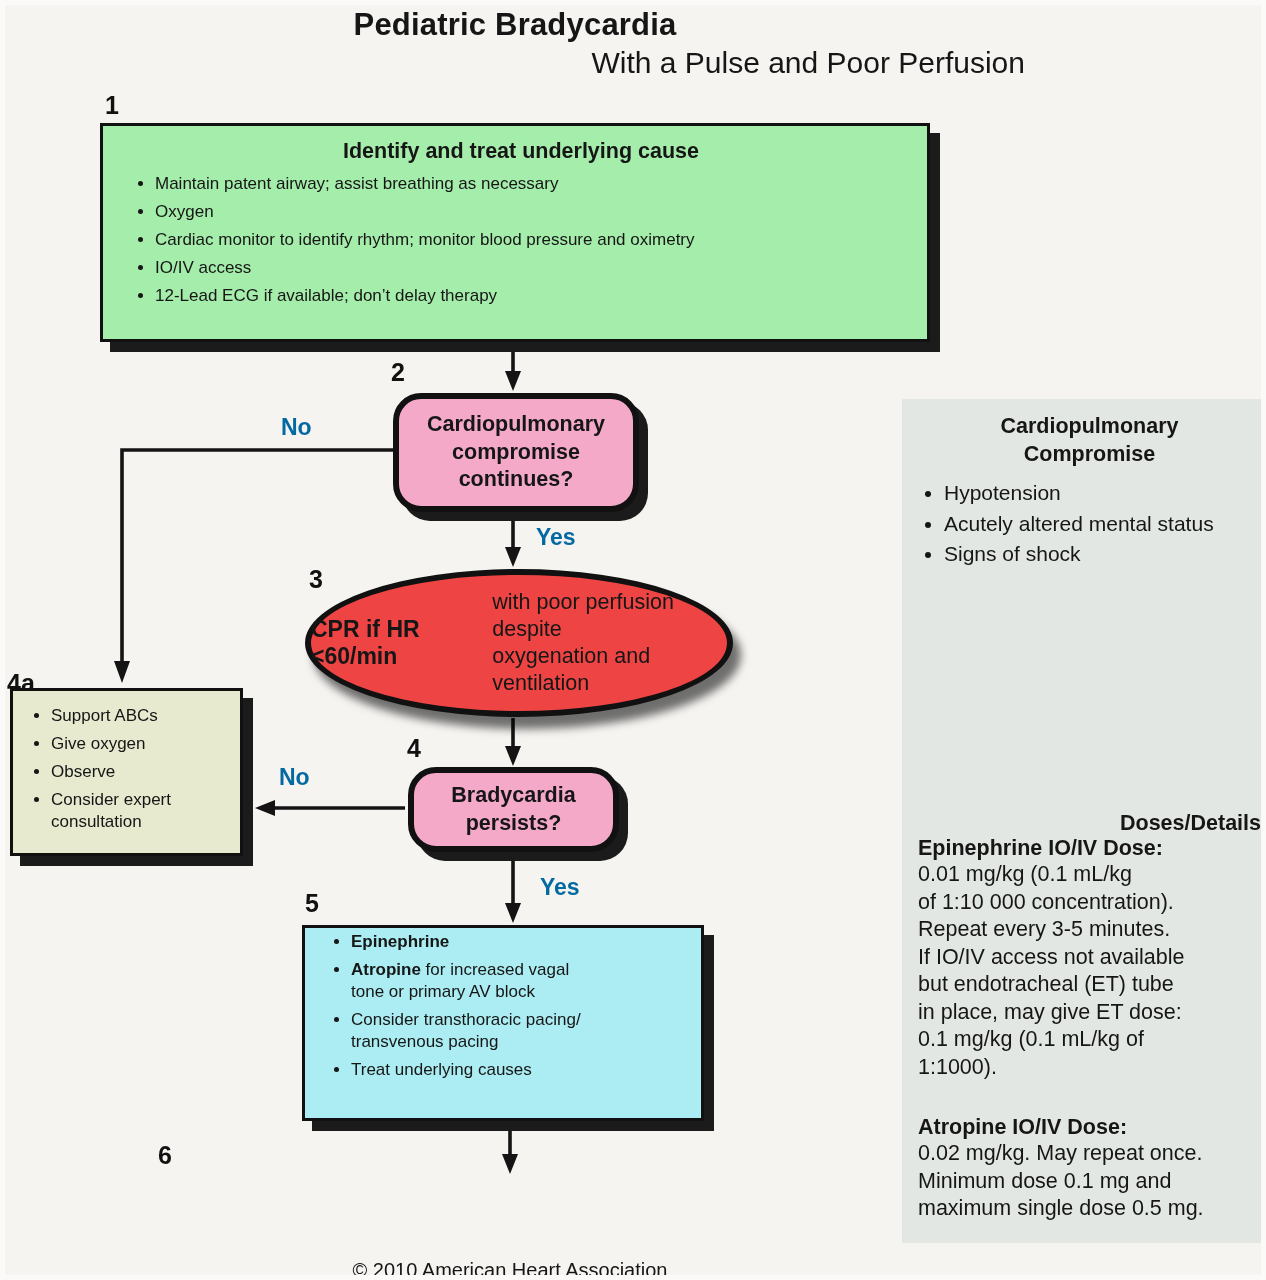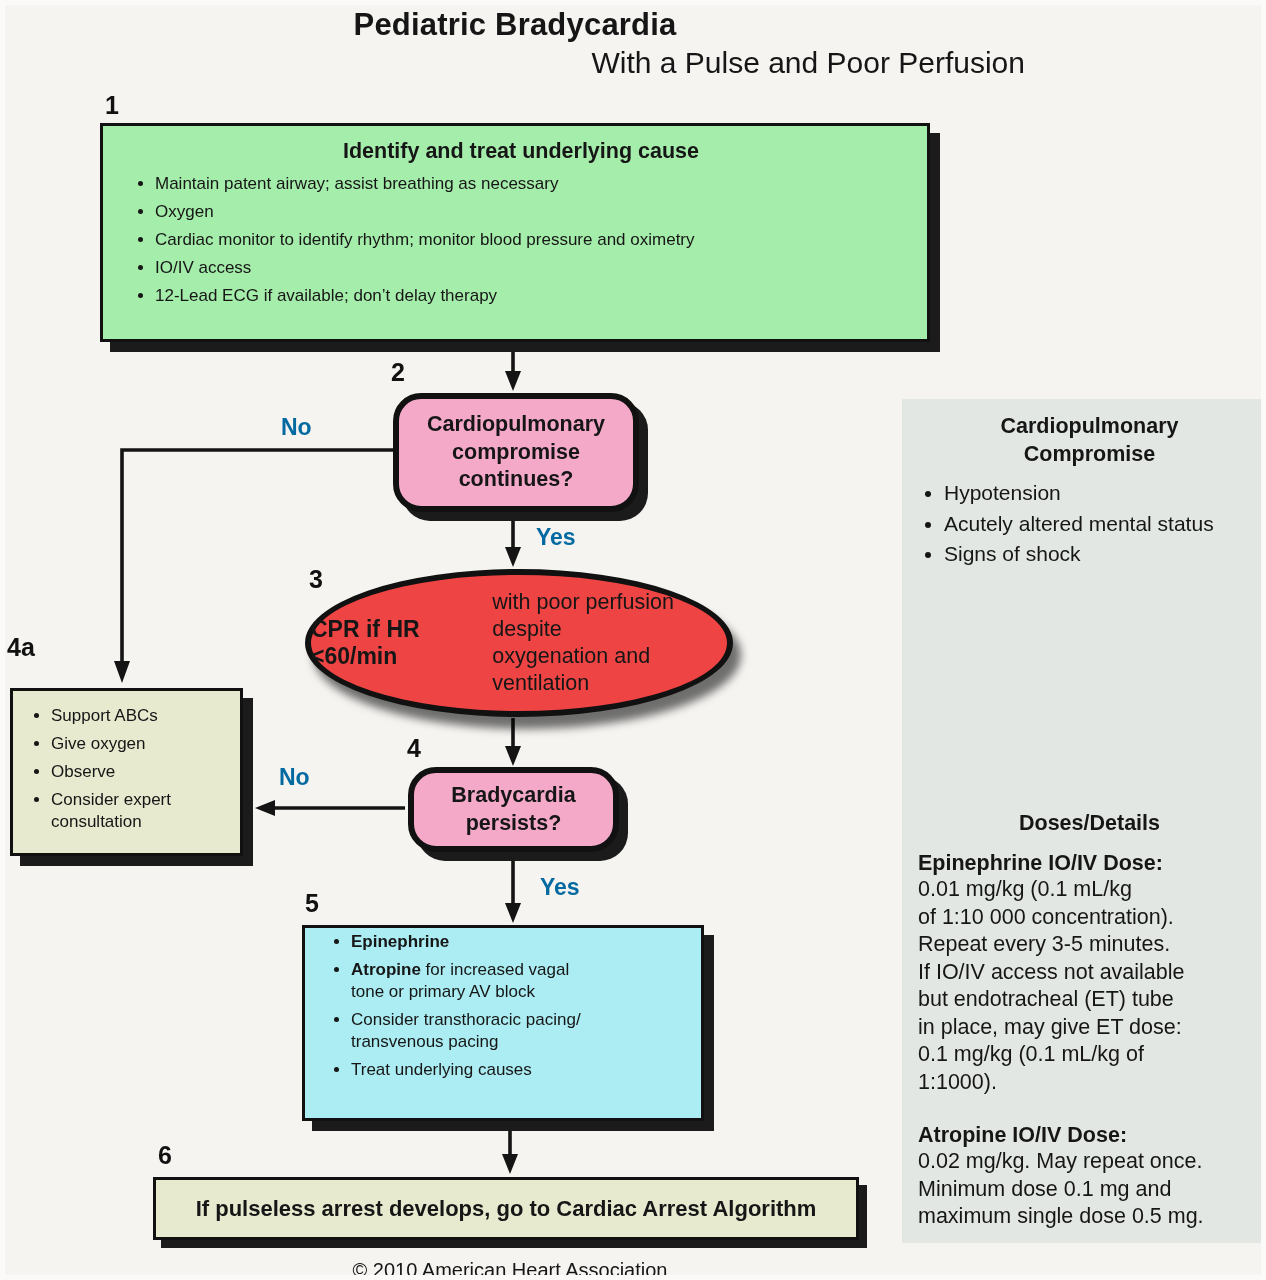--- a/index.html
+++ b/index.html
@@ -49,24 +49,24 @@
           display:flex; align-items:center; justify-content:center; box-shadow:8px 8px 0 #1b1b1b; }
   .box6 .b6t { font-size:22px; font-weight:bold; }
 
   .sidebar { position:absolute; left:897px; top:394px; width:369px; height:844px; background:#e3e7e3; }
   .side-block { position:absolute; left:0; width:100%; padding:0 10px 0 16px; }
   .comp { top:14px; }
   .comp h3 { text-align:center; font-size:21.5px; font-weight:bold; line-height:1.3; white-space:pre-line; margin-bottom:10px; }
   ul.slist { list-style:disc outside; padding-left:26px; }
   ul.slist li { font-size:21px; line-height:1.32; margin-bottom:3px; }
   .doses { top:412px; }
-  .doses h3 { text-align:center; font-size:21.5px; font-weight:bold; margin-bottom:15px; }
+  .doses h3 { text-align:right; font-size:21.5px; font-weight:bold; }
   .dose-head { font-size:21.5px; font-weight:bold; }
   .dose-body { font-size:21.5px; line-height:1.28; white-space:pre-line; }
-  .dose-sec + .dose-sec { margin-top:27px; }
+  .dose-sec + .dose-sec { margin-top:34px; }
 
   .footer { position:absolute; left:0; top:1254px; width:1010px; text-align:center; font-size:20px; }
 </style>
 </head>
 <body>
 
 <div class="page">
 
   <svg class="connectors" viewBox="0 0 1266 1280" xmlns="http://www.w3.org/2000/svg">
     <g stroke="#141414" stroke-width="3.6" fill="none">
@@ -90,21 +90,21 @@
   </svg>
 
   <div class="title-wrap">
     <div class="title-main">Pediatric Bradycardia</div>
     <div class="title-sub">With a Pulse and Poor Perfusion</div>
   </div>
 
   <div class="num" style="left:100px; top:86px;">1</div>
   <div class="num" style="left:386px; top:353px;">2</div>
   <div class="num" style="left:304px; top:560px;">3</div>
-  <div class="num" style="left:2px;   top:628px;">4a</div>
+  <div class="num" style="left:2px;   top:664px;">4a</div>
   <div class="num" style="left:402px; top:729px;">4</div>
   <div class="num" style="left:300px; top:884px;">5</div>
   <div class="num" style="left:153px; top:1136px;">6</div>
 
   <div class="branch" style="left:276px; top:409px;">No</div>
   <div class="branch" style="left:531px; top:519px;">Yes</div>
   <div class="branch" style="left:274px; top:759px;">No</div>
   <div class="branch" style="left:535px; top:869px;">Yes</div>
 
   <div class="rectbox box1">
@@ -145,23 +145,20 @@
     <ul class="blist">
       <li><b>Epinephrine</b><span></span></li>
       <li><b>Atropine</b><span> for increased vagal
 tone or primary AV block</span></li>
       <li><b></b><span>Consider transthoracic pacing/
 transvenous pacing</span></li>
       <li><b></b><span>Treat underlying causes</span></li>
     </ul>
   </div>
 
-  <div class="rectbox box6">
-    <div class="b6t">If pulseless arrest develops, go to Cardiac Arrest Algorithm</div>
-  </div>
 
   <div class="sidebar">
     <div class="side-block comp">
       <h3>Cardiopulmonary
 Compromise</h3>
       <ul class="slist">
         <li><span>Hypotension</span></li>
         <li><span>Acutely altered mental status</span></li>
         <li><span>Signs of shock</span></li>
       </ul>

